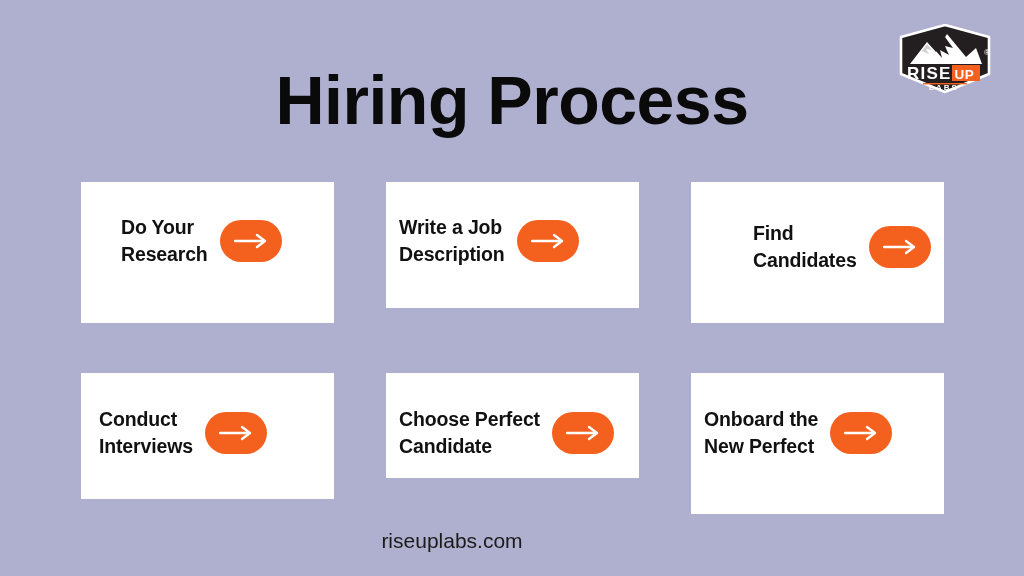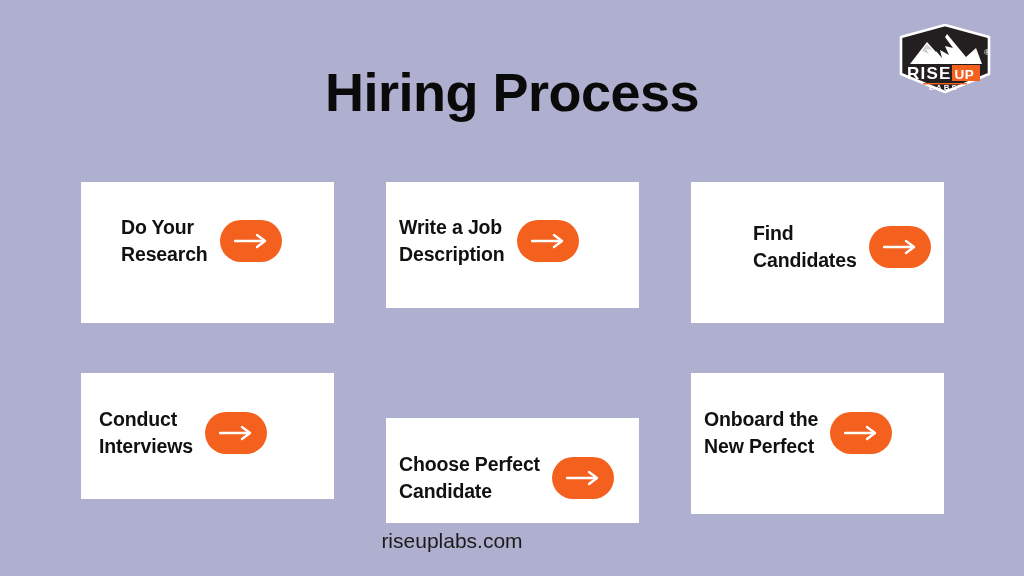--- a/index.html
+++ b/index.html
@@ -31,21 +31,21 @@
   }
   #logo svg { display: block; }
 
   
   #title {
     position: absolute;
     left: 0;
     top: 62px;
     width: 1024px;
     text-align: center;
-    font-size: 54px;
+    font-size: 68px;
     font-weight: 700;
     letter-spacing: -0.5px;
     color: #0a0a0a;
     line-height: 1.12;
     white-space: nowrap;
   }
 
   
   .card {
     position: absolute;
@@ -81,21 +81,21 @@
     justify-content: center;
   }
   .arrow-pill svg { display: block; }
 
   
   #card-0 { left: 81px;  top: 182px; width: 253px; height: 141px; }
   #card-1 { left: 386px; top: 182px; width: 253px; height: 126px; }
   #card-2 { left: 691px; top: 182px; width: 253px; height: 141px; }
   
   #card-3 { left: 81px;  top: 373px; width: 253px; height: 126px; }
-  #card-4 { left: 386px; top: 373px; width: 253px; height: 105px; margin-top: 45px; }
+  #card-4 { left: 386px; top: 373px; width: 253px; height: 105px; }
   #card-5 { left: 691px; top: 373px; width: 253px; height: 141px; }
 
   
   #card-0 .card-inner { padding-left: 40px; top: 32px; }
   #card-1 .card-inner { padding-left: 13px; top: 32px; }
   #card-2 .card-inner { padding-left: 18px; top: 38px; margin-left: 44px; }
   #card-3 .card-inner { padding-left: 18px; top: 33px; }
   #card-4 .card-inner { padding-left: 13px; top: 33px; }
   #card-5 .card-inner { padding-left: 13px; top: 33px; }
 

